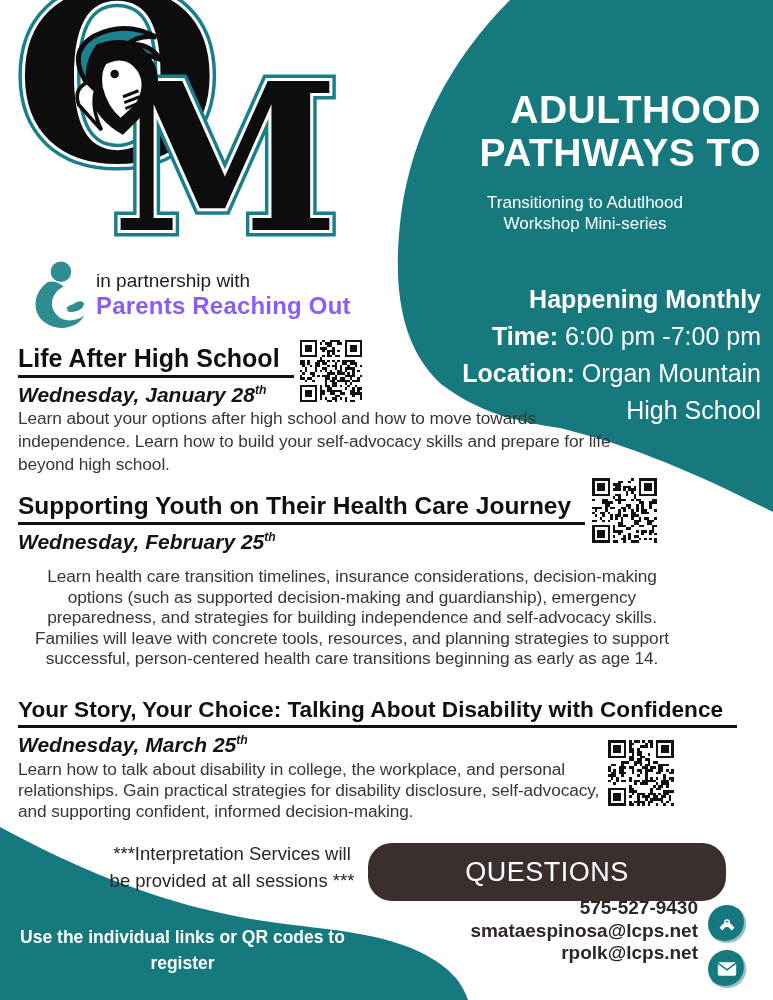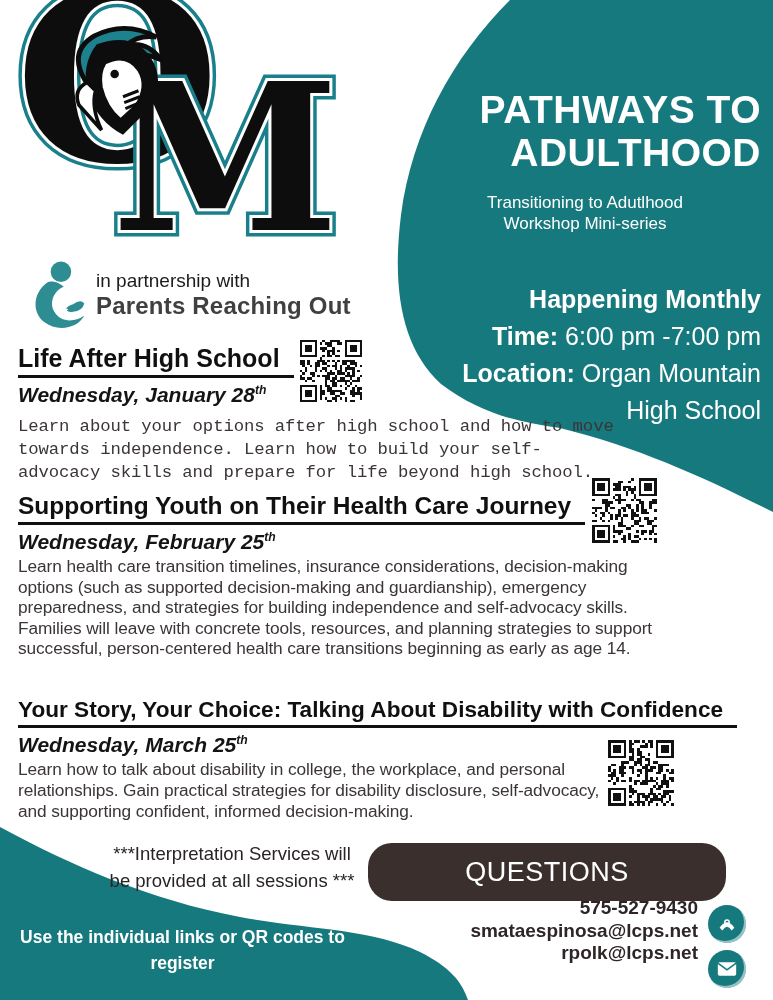--- a/index.html
+++ b/index.html
@@ -16,42 +16,42 @@
   .letter .white{-webkit-text-stroke:6px #ffffff;color:#fff;}
   .letter .fill{position:relative;color:#0d0d0d;}
   .letter-o{left:15px;top:-39px;font-size:235px;}
   .letter-m{left:112px;top:56px;font-size:205px;}
   .knight{position:absolute;left:48px;top:18px;width:150px;height:155px;}
 
   
   .partner{position:absolute;left:32px;top:260px;z-index:2;display:flex;align-items:center;}
   .partner-icon{width:56px;height:70px;margin-right:8px;}
   .partner-text1{font-size:19px;color:#1c1c1c;}
-  .partner-text2{font-size:24px;font-weight:bold;color:#404040;letter-spacing:.2px;}
+  .partner-text2{font-size:24px;font-weight:bold;color:#8b5cf6;letter-spacing:.2px;}
 
   
   .hero-title{position:absolute;right:12px;top:88px;z-index:1;text-align:right;color:#fff;
               font-weight:bold;font-size:39px;line-height:43px;letter-spacing:.5px;}
   .hero-sub{position:absolute;right:38px;top:192px;width:300px;z-index:1;text-align:center;
             color:#fff;font-size:17px;line-height:21px;}
   .hero-info{position:absolute;right:12px;top:281px;z-index:1;text-align:right;color:#fff;
              font-size:25px;line-height:37px;}
   .hero-info b{font-weight:bold;margin-top:44px;}
 
   
   .session{position:absolute;left:18px;z-index:1;}
   .s-title{display:inline-block;font-weight:bold;color:#101010;
            border-bottom:3px solid #101010;padding:0 14px 2px 0;white-space:nowrap;}
   .s-date{font-weight:bold;font-style:italic;color:#141414;font-size:21px;margin-top:5px;}
   .s-date sup{font-size:.58em;}
   .s-body{color:#3c3537;font-size:17.3px;letter-spacing:-.1px;}
   .sess1{top:344px;} .sess1 .s-title{font-size:25px;}
-  .sess1 .s-body{width:604px;line-height:23px;margin-top:8px;font-family:Liberation Mono, monospace;}
+  .sess1 .s-body{width:604px;line-height:23px;margin-top:0;}
   .sess2{top:492px;} .sess2 .s-title{font-size:24.5px;}
-  .sess2 .s-body{width:668px;line-height:20.5px;margin-top:2px;}
+  .sess2 .s-body{width:668px;line-height:20.5px;margin-top:12px;text-align:center;}
   .sess3{top:697px;} .sess3 .s-title{font-size:22.6px;}
   .sess3 .s-body{width:588px;line-height:21px;margin-top:2px;}
 
   .qr{position:absolute;z-index:1;background:#fff;}
   .qr svg{display:block;}
   .qr1{left:300px;top:340px;width:62px;height:62px;}
   .qr2{left:592px;top:478px;width:65px;height:65px;}
   .qr3{left:608px;top:740px;width:66px;height:66px;}
 
   
@@ -110,22 +110,22 @@
       <path d="M44,47 q8,-6 12,-1 q-2,8 -12,9 q-6,1 -8,-3 q3,-4 8,-5 Z" fill="#2e8d92"></path>
       <path d="M28,49 l4,-3 M31,52 l4,-3 M34,55 l4,-3" stroke="#ffffff" stroke-width="2" fill="none"></path>
     </svg>
     <div>
       <div class="partner-text1">in partnership with</div>
       <div class="partner-text2">Parents Reaching Out</div>
     </div>
   </div>
 
   <div class="hero-title">
+    <div>ADULTHOOD</div>
     <div>PATHWAYS TO</div>
-    <div>ADULTHOOD</div>
   </div>
   <div class="hero-sub">
     <div>Transitioning to Adutlhood</div>
     <div>Workshop Mini-series</div>
   </div>
   <div class="hero-info">
     <div><b>Happening Monthly</b></div>
     <div><b>Time:</b><span> 6:00 pm -7:00 pm</span></div>
     <div><b>Location:</b><span> Organ Mountain</span></div>
     <div>High School</div>

